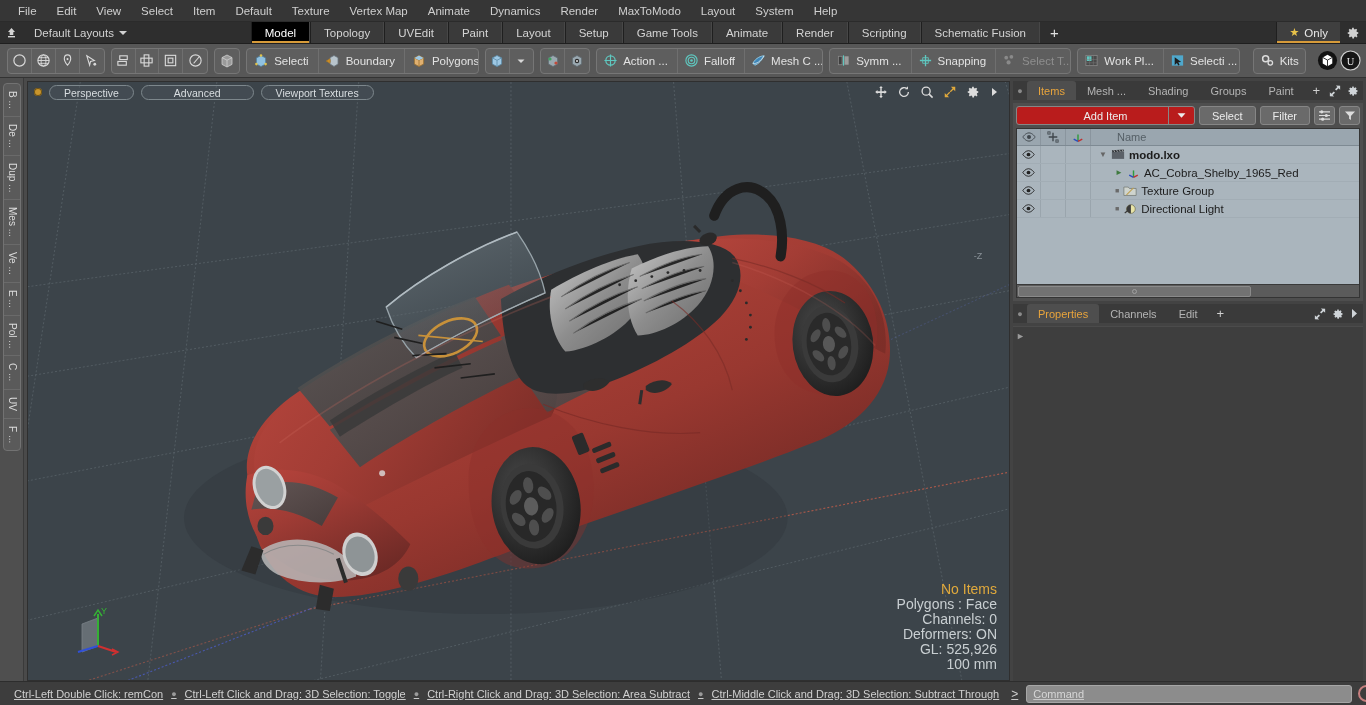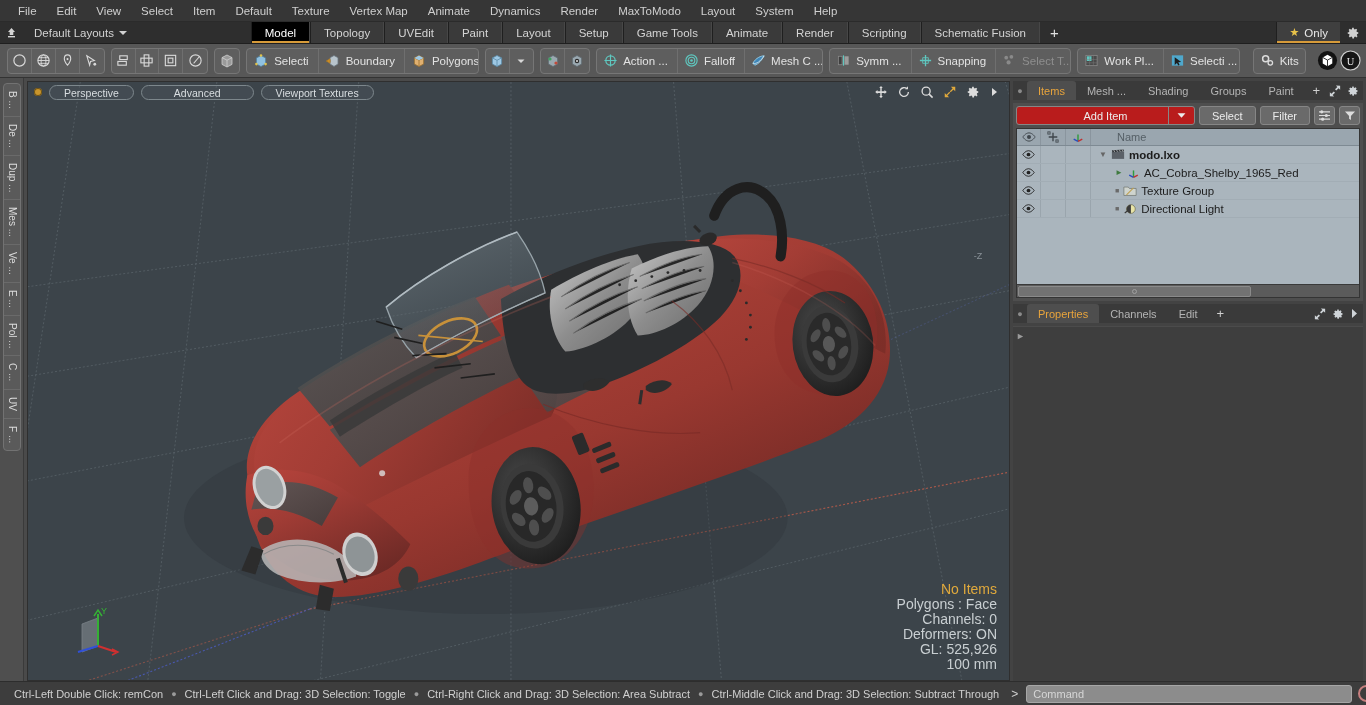--- a/index.html
+++ b/index.html
@@ -187,21 +187,21 @@
     height:13px;background:#5b5b5b;border-top:1px solid #3a3a3a;display:flex;align-items:center;
   }
   .tree-hthumb{height:11px;width:68%;background:#727272;border:1px solid #8a8a8a;border-radius:2px;margin-left:1px;
     display:flex;align-items:center;justify-content:center;}
   .props-body { background:#3e3e3e; flex:1 1 auto; border-top:1px solid #4b4b4b; position:relative;}
   .props-left-arrow{position:absolute;left:3px;top:4px;color:#9a9a9a;font-size:9px;}
 
   
   .statusbar {
     height:24px; flex:0 0 24px; background:#3d3d3d; display:flex; align-items:center;
-    border-top:1px solid #2d2d2d; padding-left:4px; gap:0;
+    border-top:1px solid #2d2d2d; padding-left:4px; gap:0;text-decoration:underline;
   }
   .hints {
     display:flex; align-items:center; gap:8px; font-size:11px; color:#d0d0d0;
     height:20px; padding:0 10px; white-space:nowrap;
   }
   .hint-dot{ color:#9a9a9a; font-size:9px; }
   .cmd-zone { margin-left:auto; display:flex; align-items:center; gap:6px; padding-right:6px; flex:0 0 auto;}
   .cmd-gt { color:#cfcfcf; font-size:12px; padding:0 2px;}
   .cmd-input {
     width:326px; height:18px; background:#8c8c8c; border:1px solid #a6a6a6; border-radius:3px;

